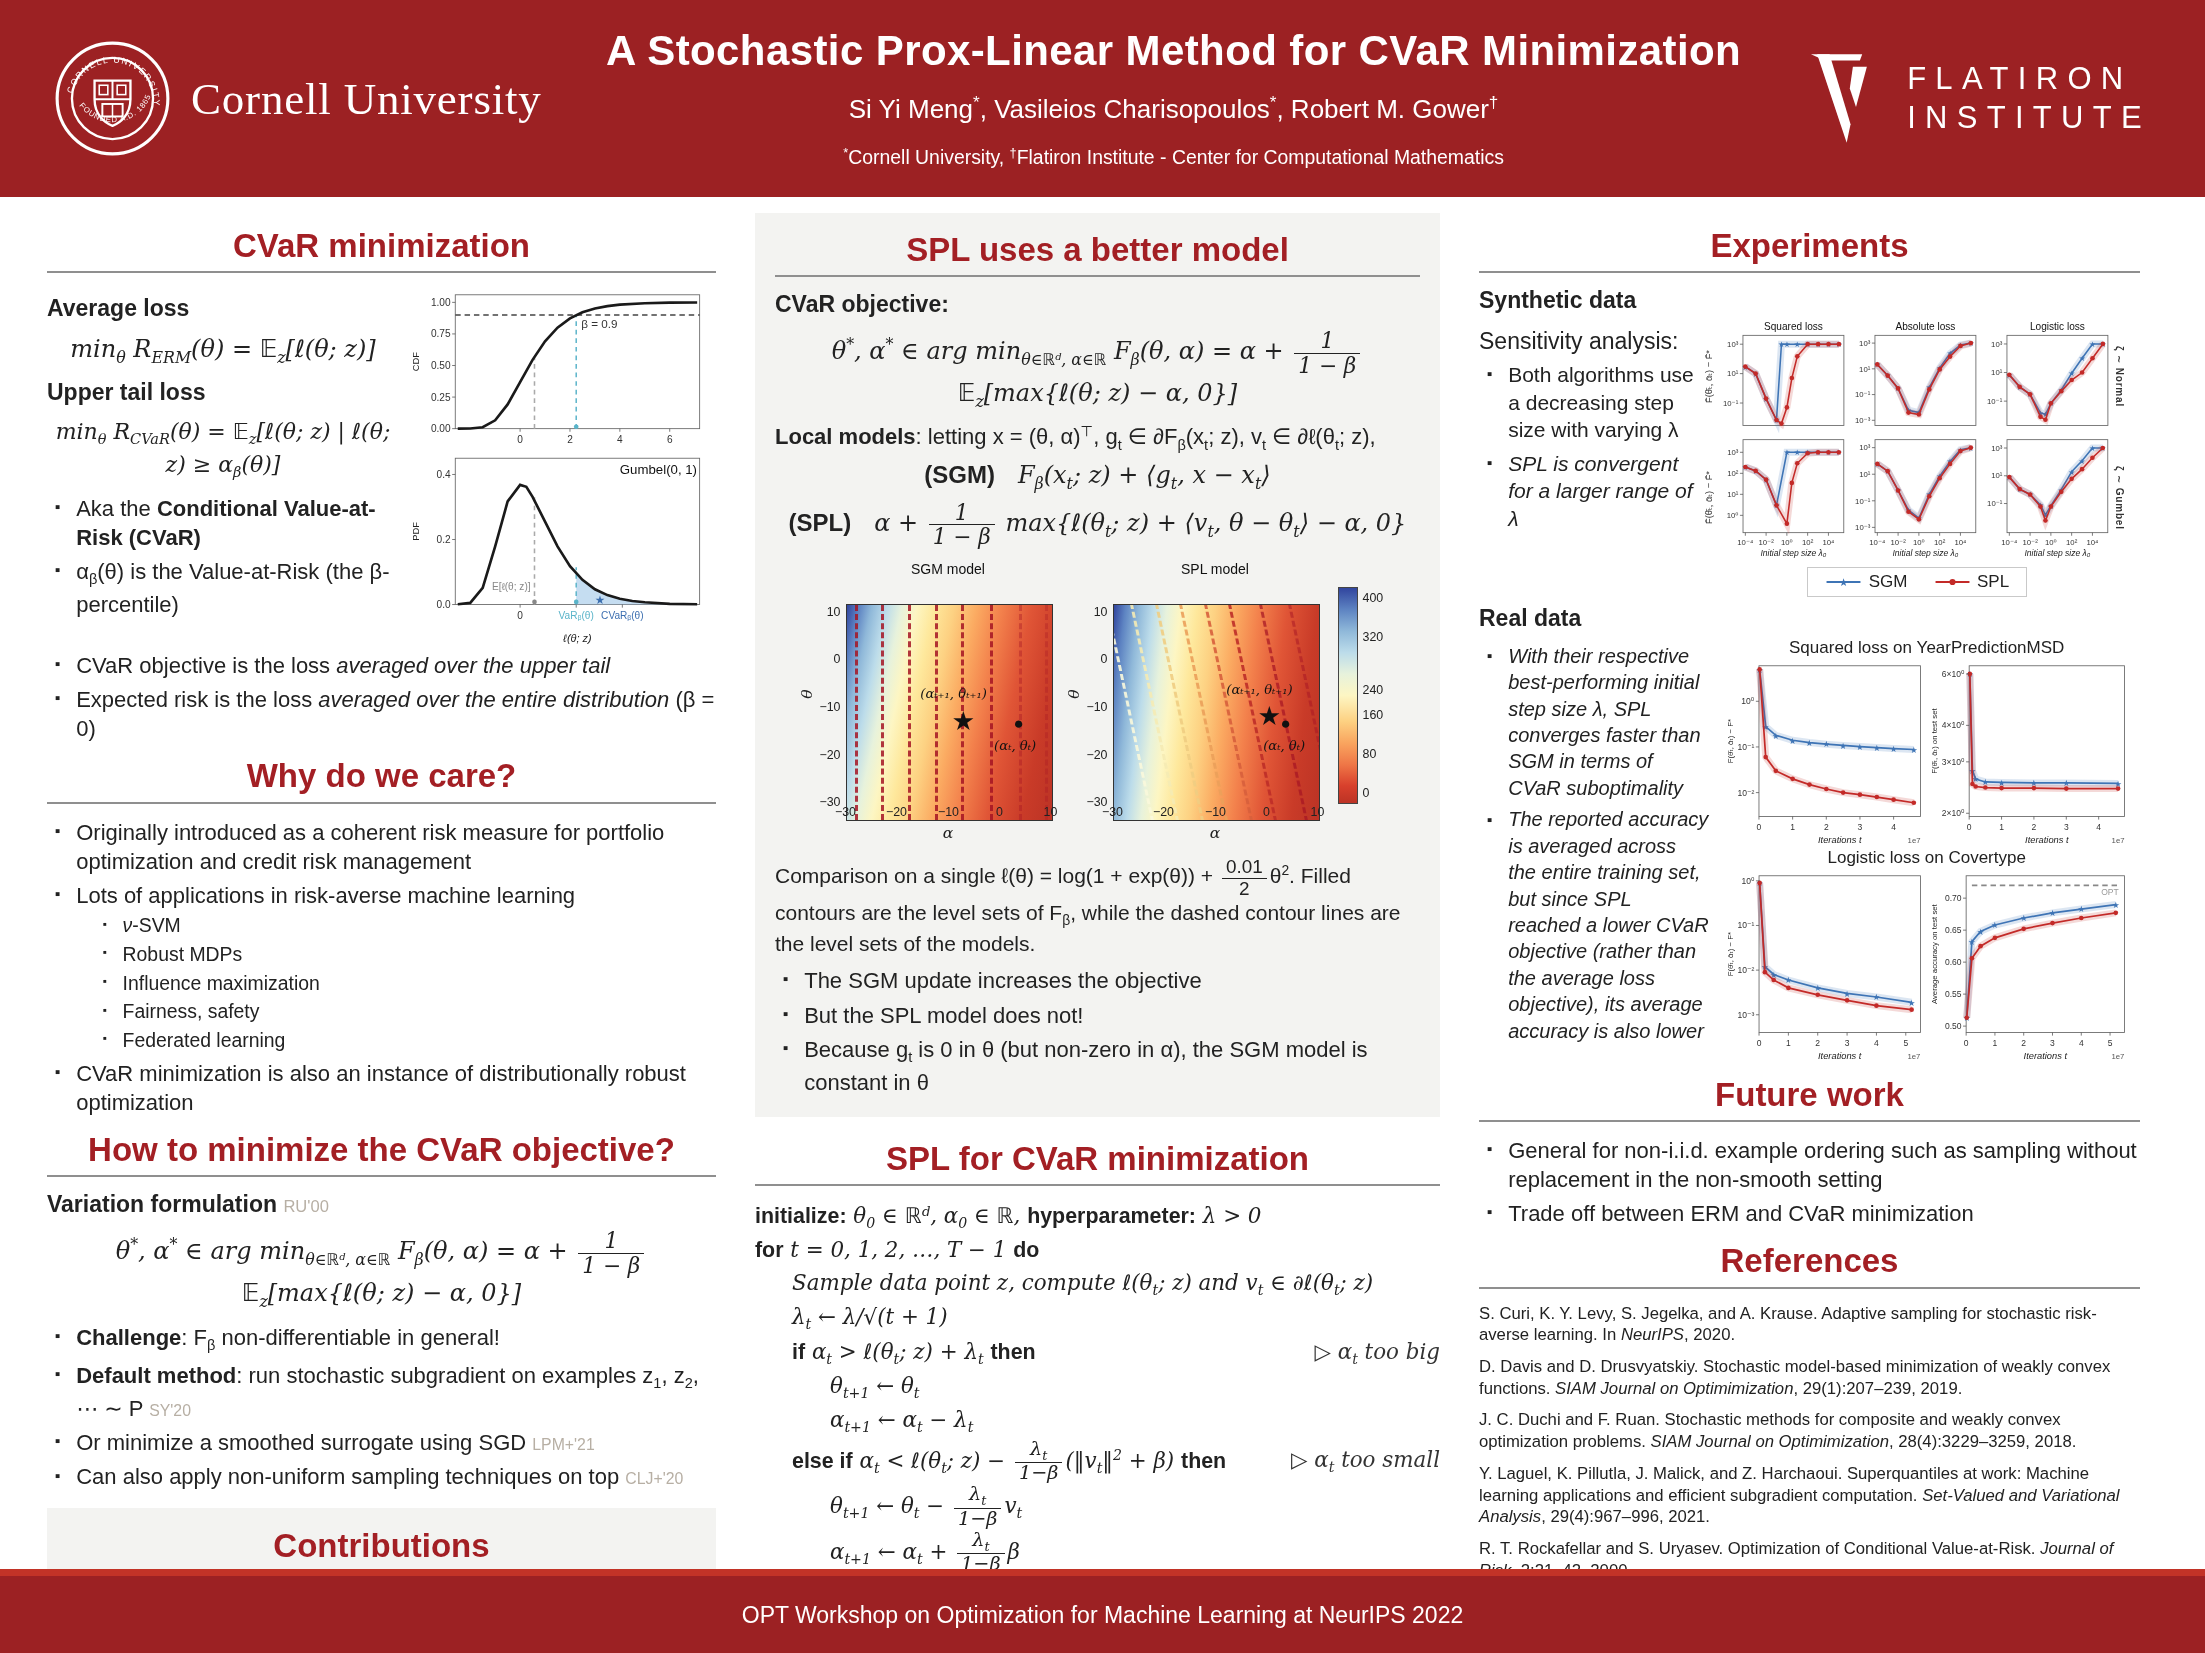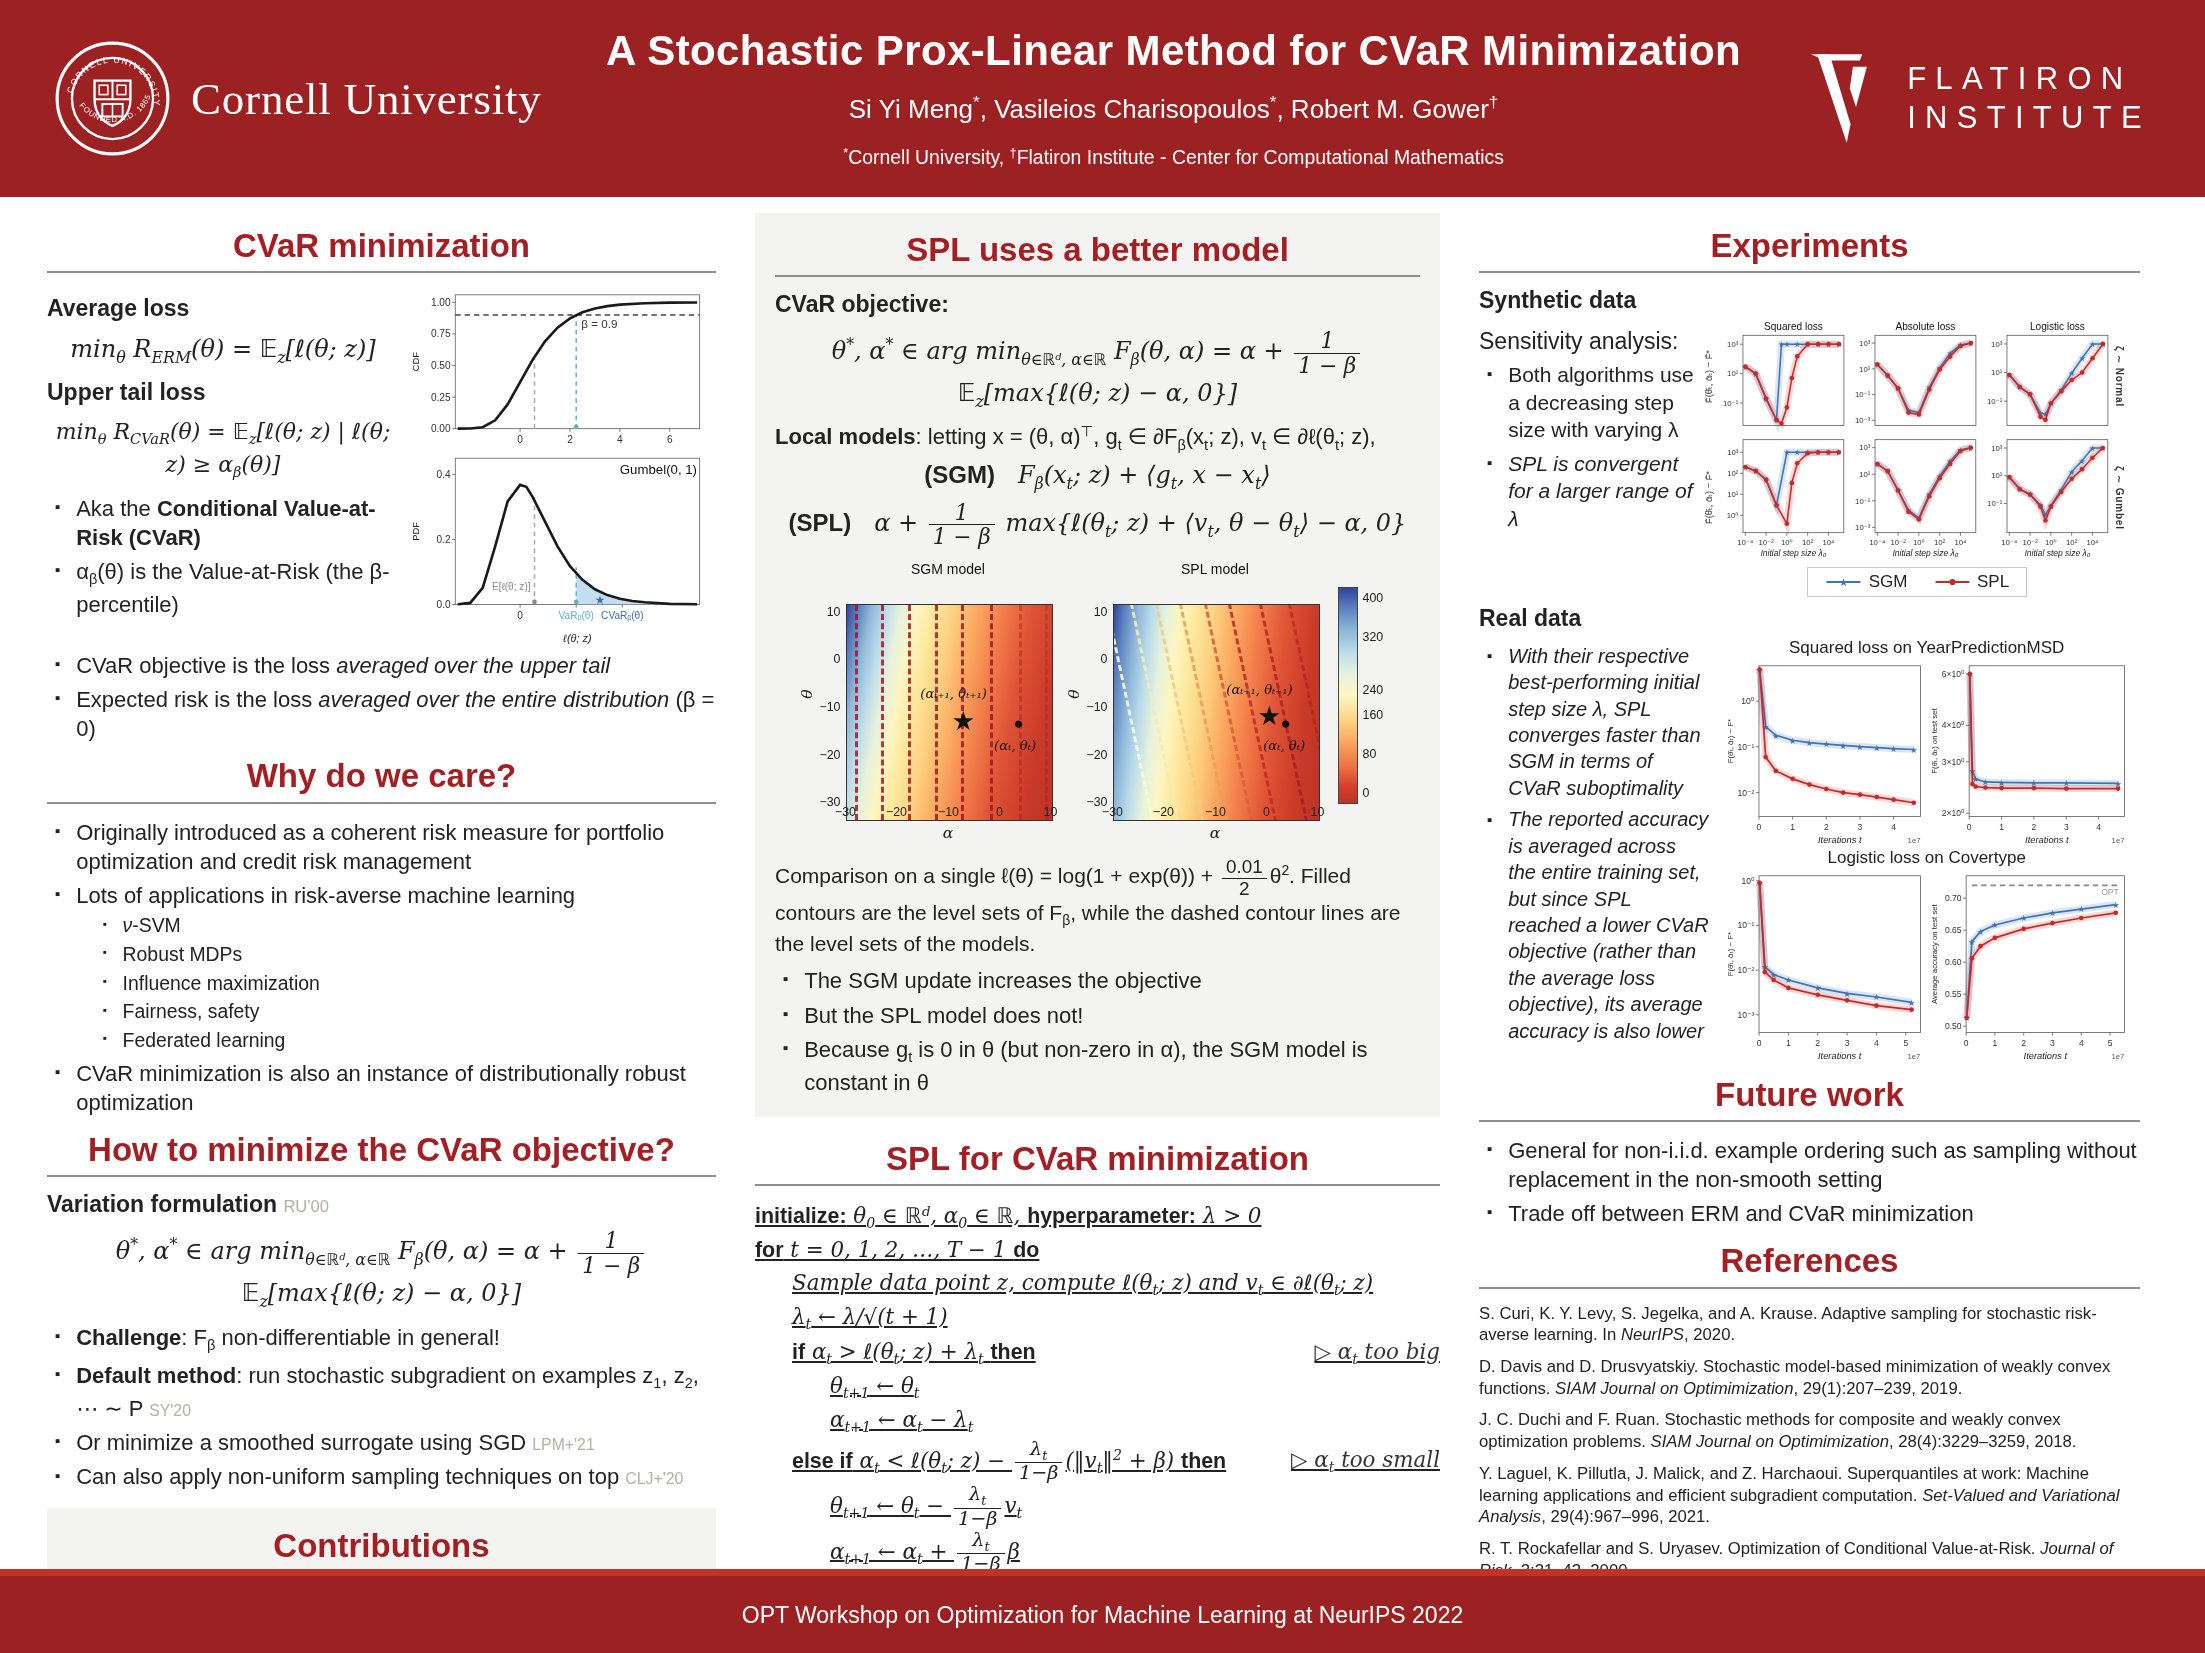--- a/index.html
+++ b/index.html
@@ -64,21 +64,21 @@
     font-family:"DejaVu Serif",serif;font-style:italic;font-size:15.6px;}
   .cbar-wrap{position:relative;width:54px;height:289px;}
   .cbar{position:absolute;left:0;top:26.4px;width:18.7px;height:215px;border:0.8px solid #444;
     background:linear-gradient(to bottom,#31459e,#5d83c2 10%,#8fb8d9 20%,#bcdcea 30%,#e7f2dc 40%,
       #fdf6c3 50%,#fdd182 62%,#f9a55f 72%,#ef7747 82%,#d8402c 92%,#bc3325);}
   .cbt{position:absolute;left:25px;transform:translateY(-50%);font-size:12.4px;}
   .caption{font-size:21px;line-height:1.35;margin:7.8px 0;}
   
   .algo{font-family:"DejaVu Serif","DejaVu Sans",serif;font-style:italic;font-size:21.4px;
     line-height:1.5;margin:3.1px 0 6.2px;}
-  .algo-line{display:flex;align-items:center;text-decoration:underline;}
+  .algo-line{display:flex;align-items:center;}
   .algo-cm{margin-left:auto;color:#333;padding-left:15.6px;white-space:nowrap;}
   
   .syn{display:flex;gap:7.8px;}
   .syn-text{width:216px;font-size:22px;}
   .syn-fig{width:429px;}
   .sens-row{display:flex;align-items:center;}
   .rotl{writing-mode:vertical-rl;transform:rotate(180deg);font-size:9.3px;color:#333;width:12.4px;text-align:center;}
   .rotr{writing-mode:vertical-rl;font-size:10px;letter-spacing:0.8px;color:#333;width:14px;text-align:center;font-weight:bold;}
   .legend{border:0.8px solid #c9c9c9;background:#fff;padding:3.9px 17px;display:inline-flex;gap:26.4px;
     align-items:center;font-size:17px;margin-top:7.8px;}

